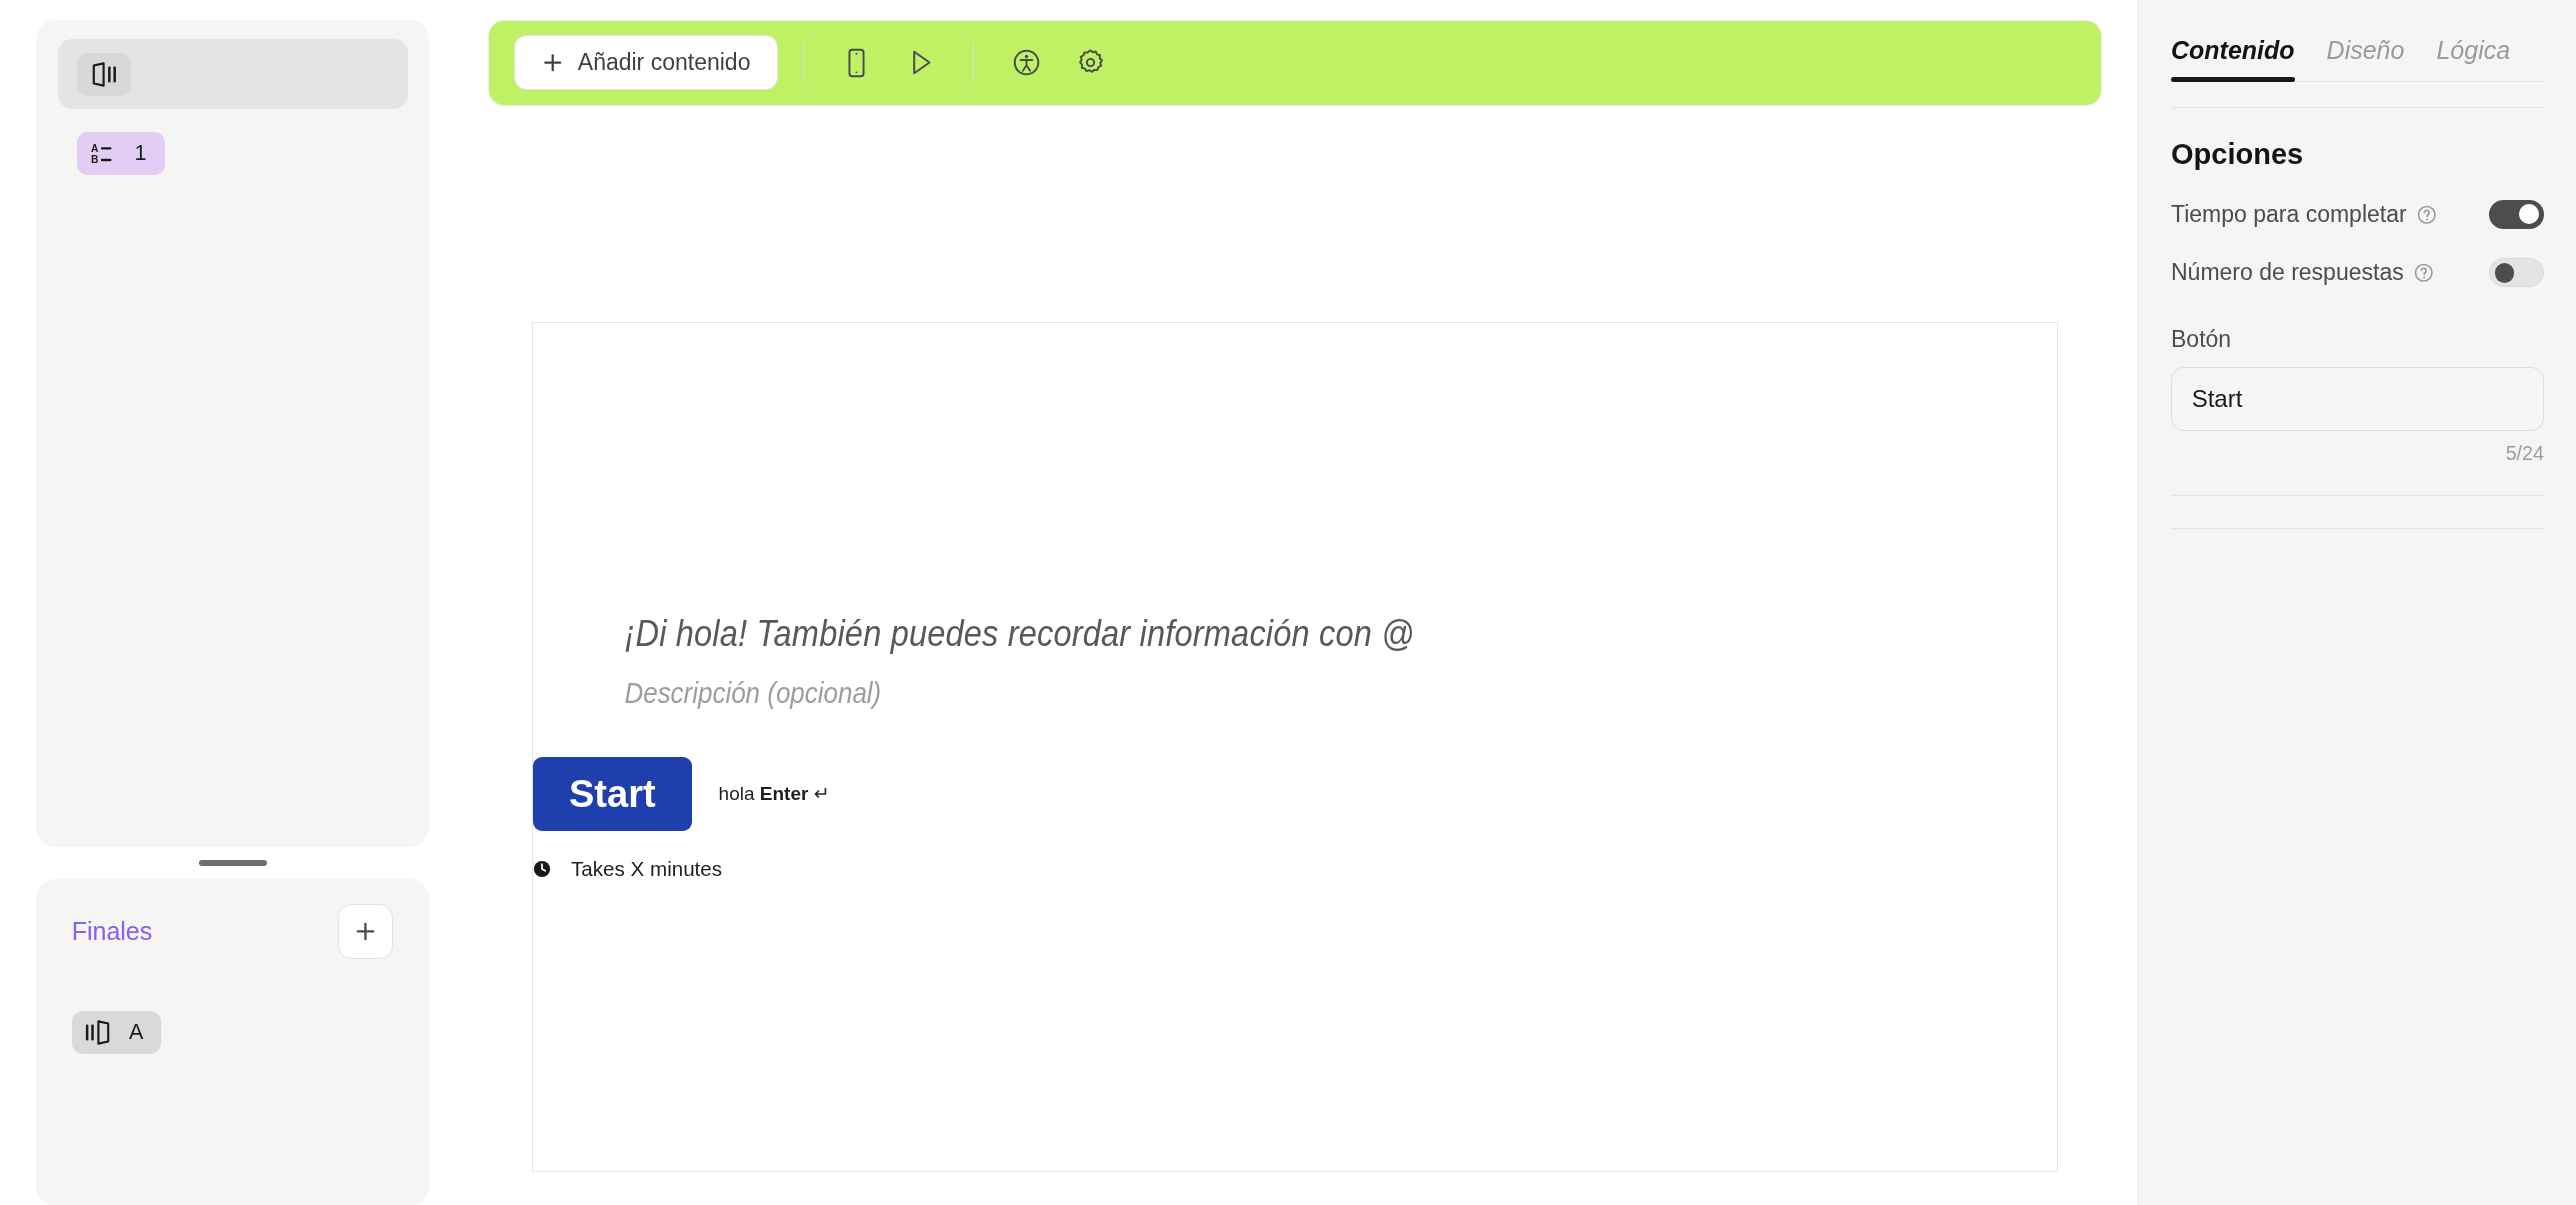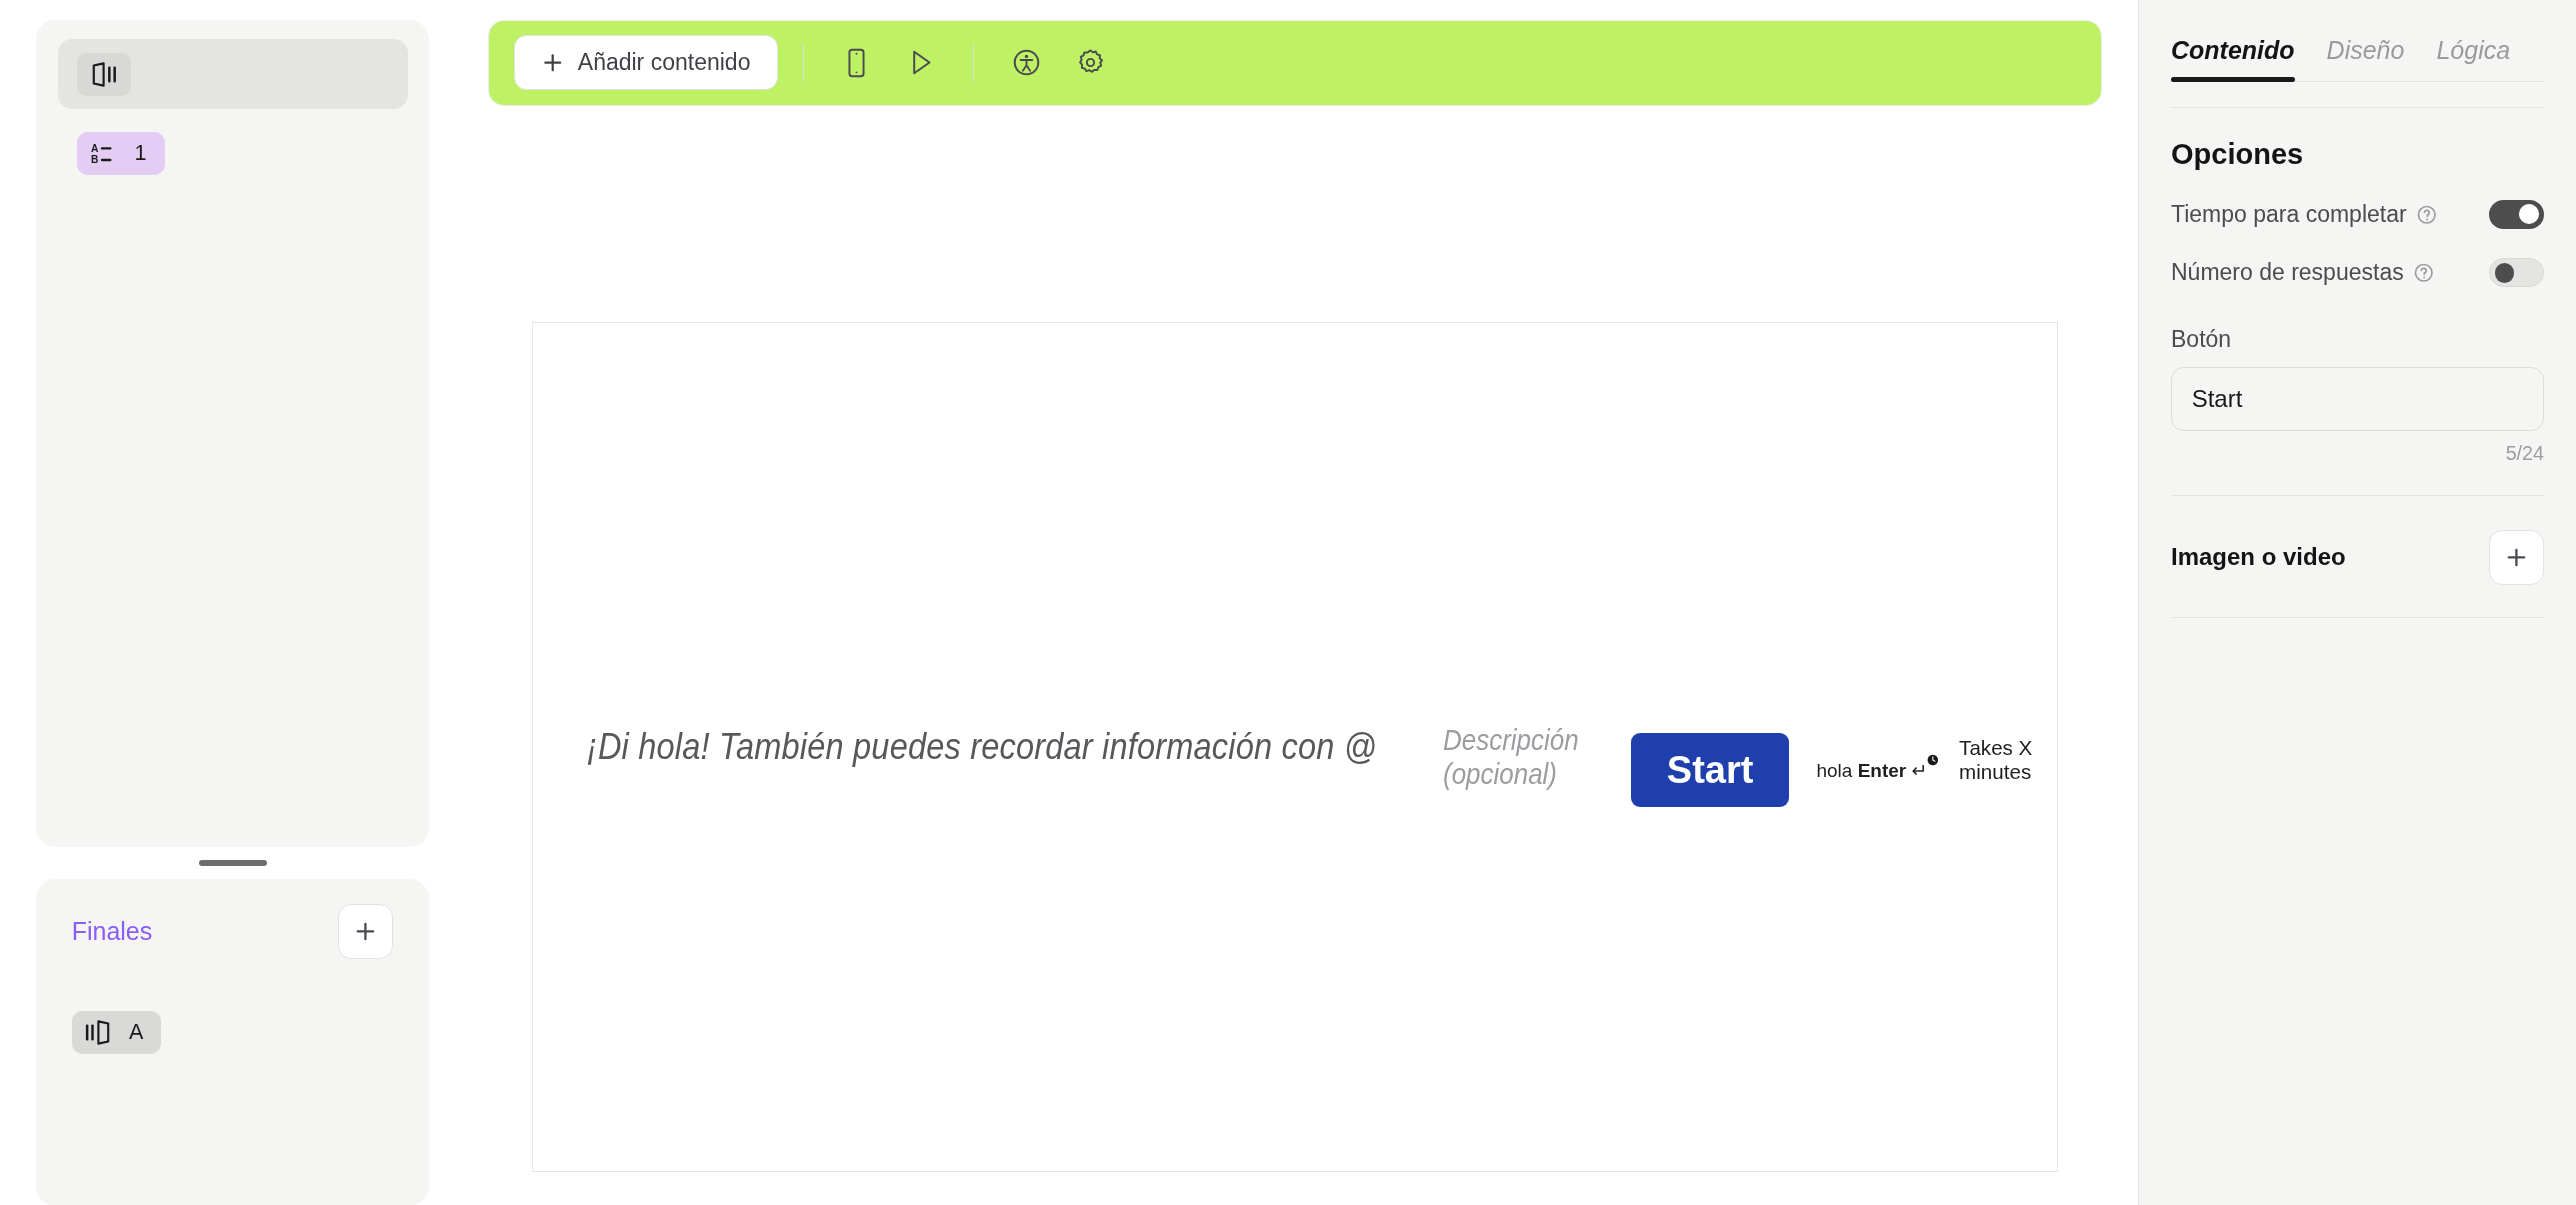--- a/index.html
+++ b/index.html
@@ -162,21 +162,21 @@
     padding-top: 216px;
   }
   .canvas {
     width: 100%;
     max-width: 1526px;
     height: 850px;
     background: #ffffff;
     border: 0.9px solid #e6e6e5;
     position: relative;
     display: flex;
-    align-items: center;
+    flex-direction: column;
     justify-content: center;
   }
   .hl {
     font-size: 37px;
     font-style: italic;
     color: #58585c;
     font-stretch: condensed;
     transform: scaleX(0.88);
     white-space: nowrap;
     letter-spacing: 0.2px;
@@ -550,28 +550,19 @@
         <span class="knob"></span>
       </span>
     </div>
 
     <div class="field-label">Botón</div>
     <input class="text-input" type="text" value="Start" style="">
     <div class="counter">5/24</div>
 
     <div class="divider2"></div>
 
-    <div class="media-row">
-      <span class="media-label">Imagen o video</span>
-      <span class="plus-btn">
-        <svg width="23" height="23" viewBox="0 0 26 26">
-          <rect x="11.6" y="3" width="2.6" height="20" rx="1.3" fill="#4a4a4f"></rect>
-          <rect x="3" y="11.6" width="20" height="2.6" rx="1.3" fill="#4a4a4f"></rect>
-        </svg>
-      </span>
-    </div>
 
     <div class="divider3"></div>
 
   </aside>
 
 </div>
 
 
 </body></html>

